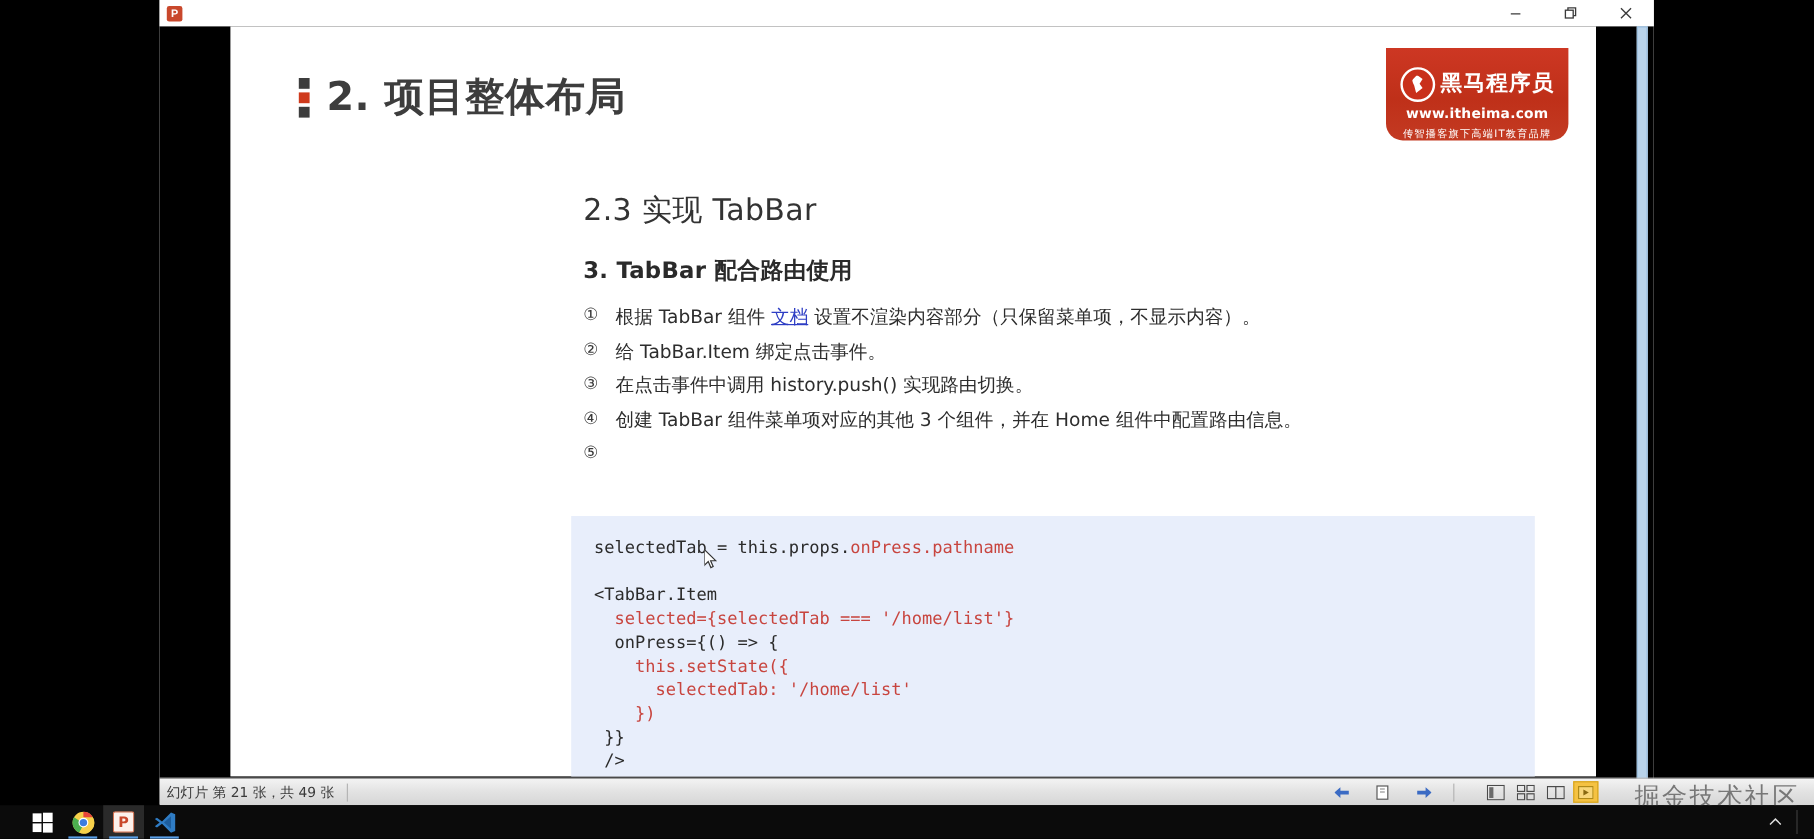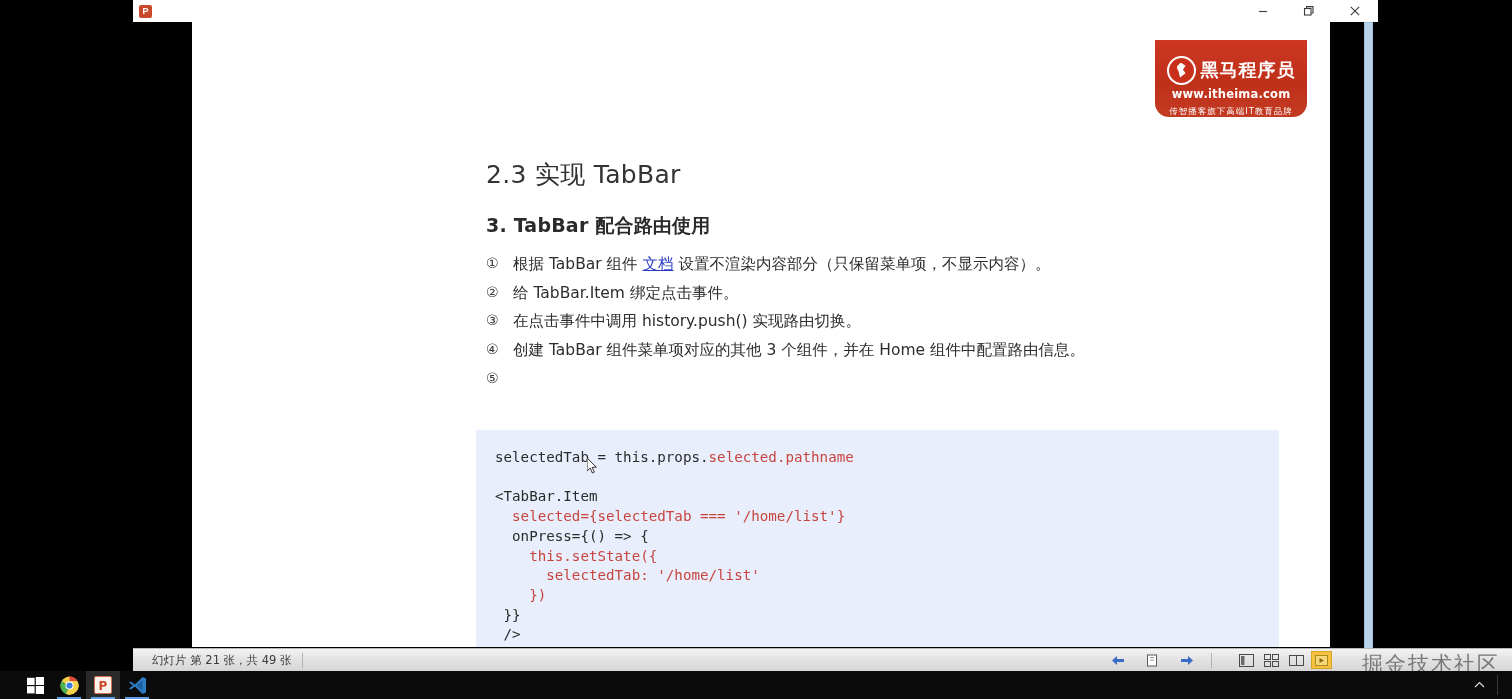--- a/index.html
+++ b/index.html
@@ -156,21 +156,21 @@
   }
 
   
   #statusbar {
     position:absolute; left:133px; top:648px; width:1379px; height:23px;
     background:linear-gradient(180deg,#f3f3f3 0%,#e2e2e2 50%,#d6d6d6 100%);
     border-top:1px solid #b8b8b8;
     display:flex; align-items:center;
   }
   #status-left {
-    font-size:11.5px; color:#3a3a3a; padding-left:19px; white-space:nowrap;
+    font-size:11.5px; color:#3a3a3a; padding-left:6px; white-space:nowrap;
     font-family:"DejaVu Sans",sans-serif;
   }
   #status-sep { width:1px; height:15px; background:#b5b5b5; margin-left:10px; }
   #status-right { margin-left:auto; display:flex; align-items:center; gap:0px; padding-right:180px; }
   .nav-btn { width:34px; height:22px; display:flex; align-items:center; justify-content:center; }
   .view-group { display:flex; align-items:center; gap:4px; margin-left:16px; }
   .view-btn { width:21px; height:18px; display:flex; align-items:center; justify-content:center; }
   .view-btn.active { background:#f5c242; border:1px solid #d8a520; }
   #status-divider { width:1px; height:15px; background:#b5b5b5; margin:0 8px; }
 
@@ -236,20 +236,28 @@
 
         <div id="brand-logo">
           <div id="brand-row">
             <div id="brand-mark"></div>
             <div id="brand-name">黑马程序员</div>
           </div>
           <div id="brand-url">www.itheima.com</div>
           <div id="brand-tag">传智播客旗下高端IT教育品牌</div>
         </div>
 
+        <div id="slide-title-row">
+          <div id="title-bullet">
+            <span class="bl-dark"></span>
+              <span class="bl-red"></span>
+              <span class="bl-dark"></span>
+          </div>
+          <div id="slide-title">2. 项目整体布局</div>
+        </div>
 
         <div id="sub-title">2.3 实现 TabBar</div>
         <div id="section-title">3. TabBar 配合路由使用</div>
 
         <div id="bullet-list">
 
           <div class="bullet-item">
             <div class="bullet-num">①</div>
             <div class="bullet-text"><span>根据 TabBar 组件 </span><span class="doc-link">文档</span><span> 设置不渲染内容部分（只保留菜单项，不显示内容）。</span></div>
           </div>
@@ -268,21 +276,21 @@
             <div class="bullet-num">④</div>
             <div class="bullet-text">创建 TabBar 组件菜单项对应的其他 3 个组件，并在 Home 组件中配置路由信息。</div>
           </div>
 
           <div class="bullet-item">
             <div class="bullet-num">⑤</div>
           </div>
 
         </div>
 
-        <div id="code-block"><span>selectedTab = this.props.</span><span class="tok-red">selected.pathname</span>
+        <div id="code-block"><span>selectedTab = this.props.</span><span class="tok-red">onPress.pathname</span>
 
 <span>&lt;TabBar.Item</span>
 <span class="tok-red">  selected={selectedTab === '/home/list'}</span>
 <span>  onPress={() =&gt; {</span>
 <span class="tok-red">    this.setState({</span>
 <span class="tok-red">      selectedTab: '/home/list'</span>
 <span class="tok-red">    })</span>
 <span> }}</span>
 <span> /&gt;</span></div>
 

